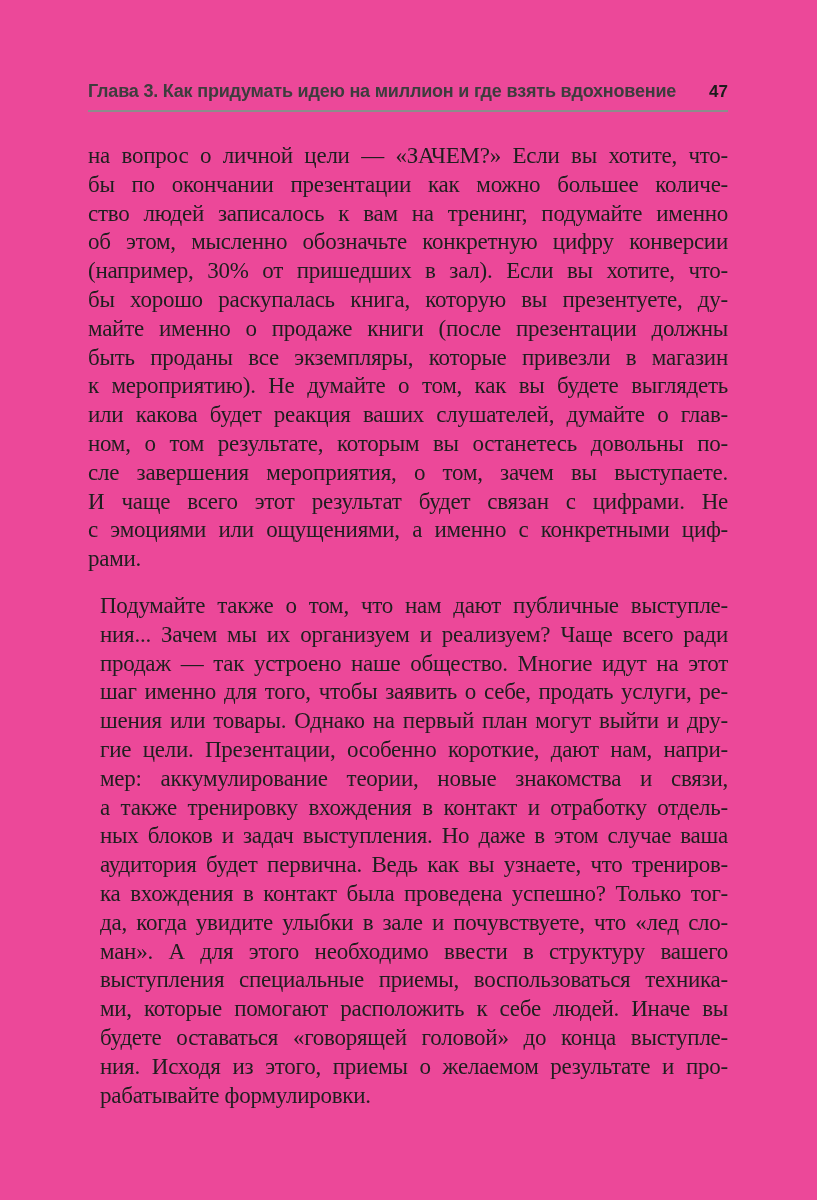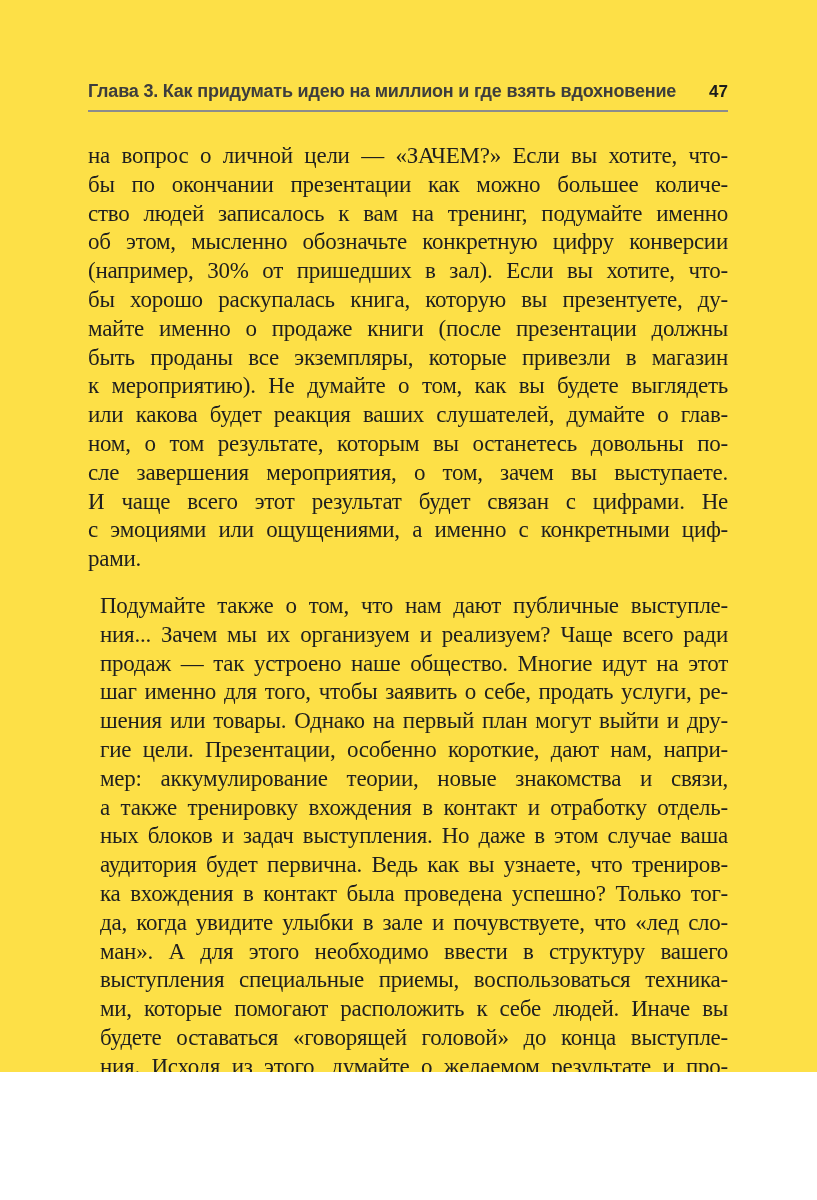--- a/index.html
+++ b/index.html
@@ -3,23 +3,23 @@
 <meta charset="utf-8">
 <style>
   html, body {
     margin: 0;
     padding: 0;
     background: #ffffff;
   }
   .page {
     position: relative;
     width: 817px;
-    height: 1072px;
+    height: 1200px;
     margin: 0 auto;
-    background: #fde047;
+    background: #ec4899;
     box-sizing: border-box;
     padding: 80px 89px 0 88px;
     overflow: hidden;
   }
   
   .running-head {
     display: flex;
     justify-content: space-between;
     align-items: baseline;
     border-bottom: 2px solid #8c8c8c;
@@ -96,18 +96,18 @@
         <div class="line">мер: аккумулирование теории, новые знакомства и связи,</div>
         <div class="line">а также тренировку вхождения в контакт и отработку отдель-</div>
         <div class="line">ных блоков и задач выступления. Но даже в этом случае ваша</div>
         <div class="line">аудитория будет первична. Ведь как вы узнаете, что трениров-</div>
         <div class="line">ка вхождения в контакт была проведена успешно? Только тог-</div>
         <div class="line">да, когда увидите улыбки в зале и почувствуете, что «лед сло-</div>
         <div class="line">ман». А для этого необходимо ввести в структуру вашего</div>
         <div class="line">выступления специальные приемы, воспользоваться техника-</div>
         <div class="line">ми, которые помогают расположить к себе людей. Иначе вы</div>
         <div class="line">будете оставаться «говорящей головой» до конца выступле-</div>
-        <div class="line">ния. Исходя из этого, думайте о желаемом результате и про-</div>
+        <div class="line">ния. Исходя из этого, приемы о желаемом результате и про-</div>
         <div class="line last">рабатывайте формулировки.</div>
       </div>
     </main>
 
 </div>
 
 </body></html>

